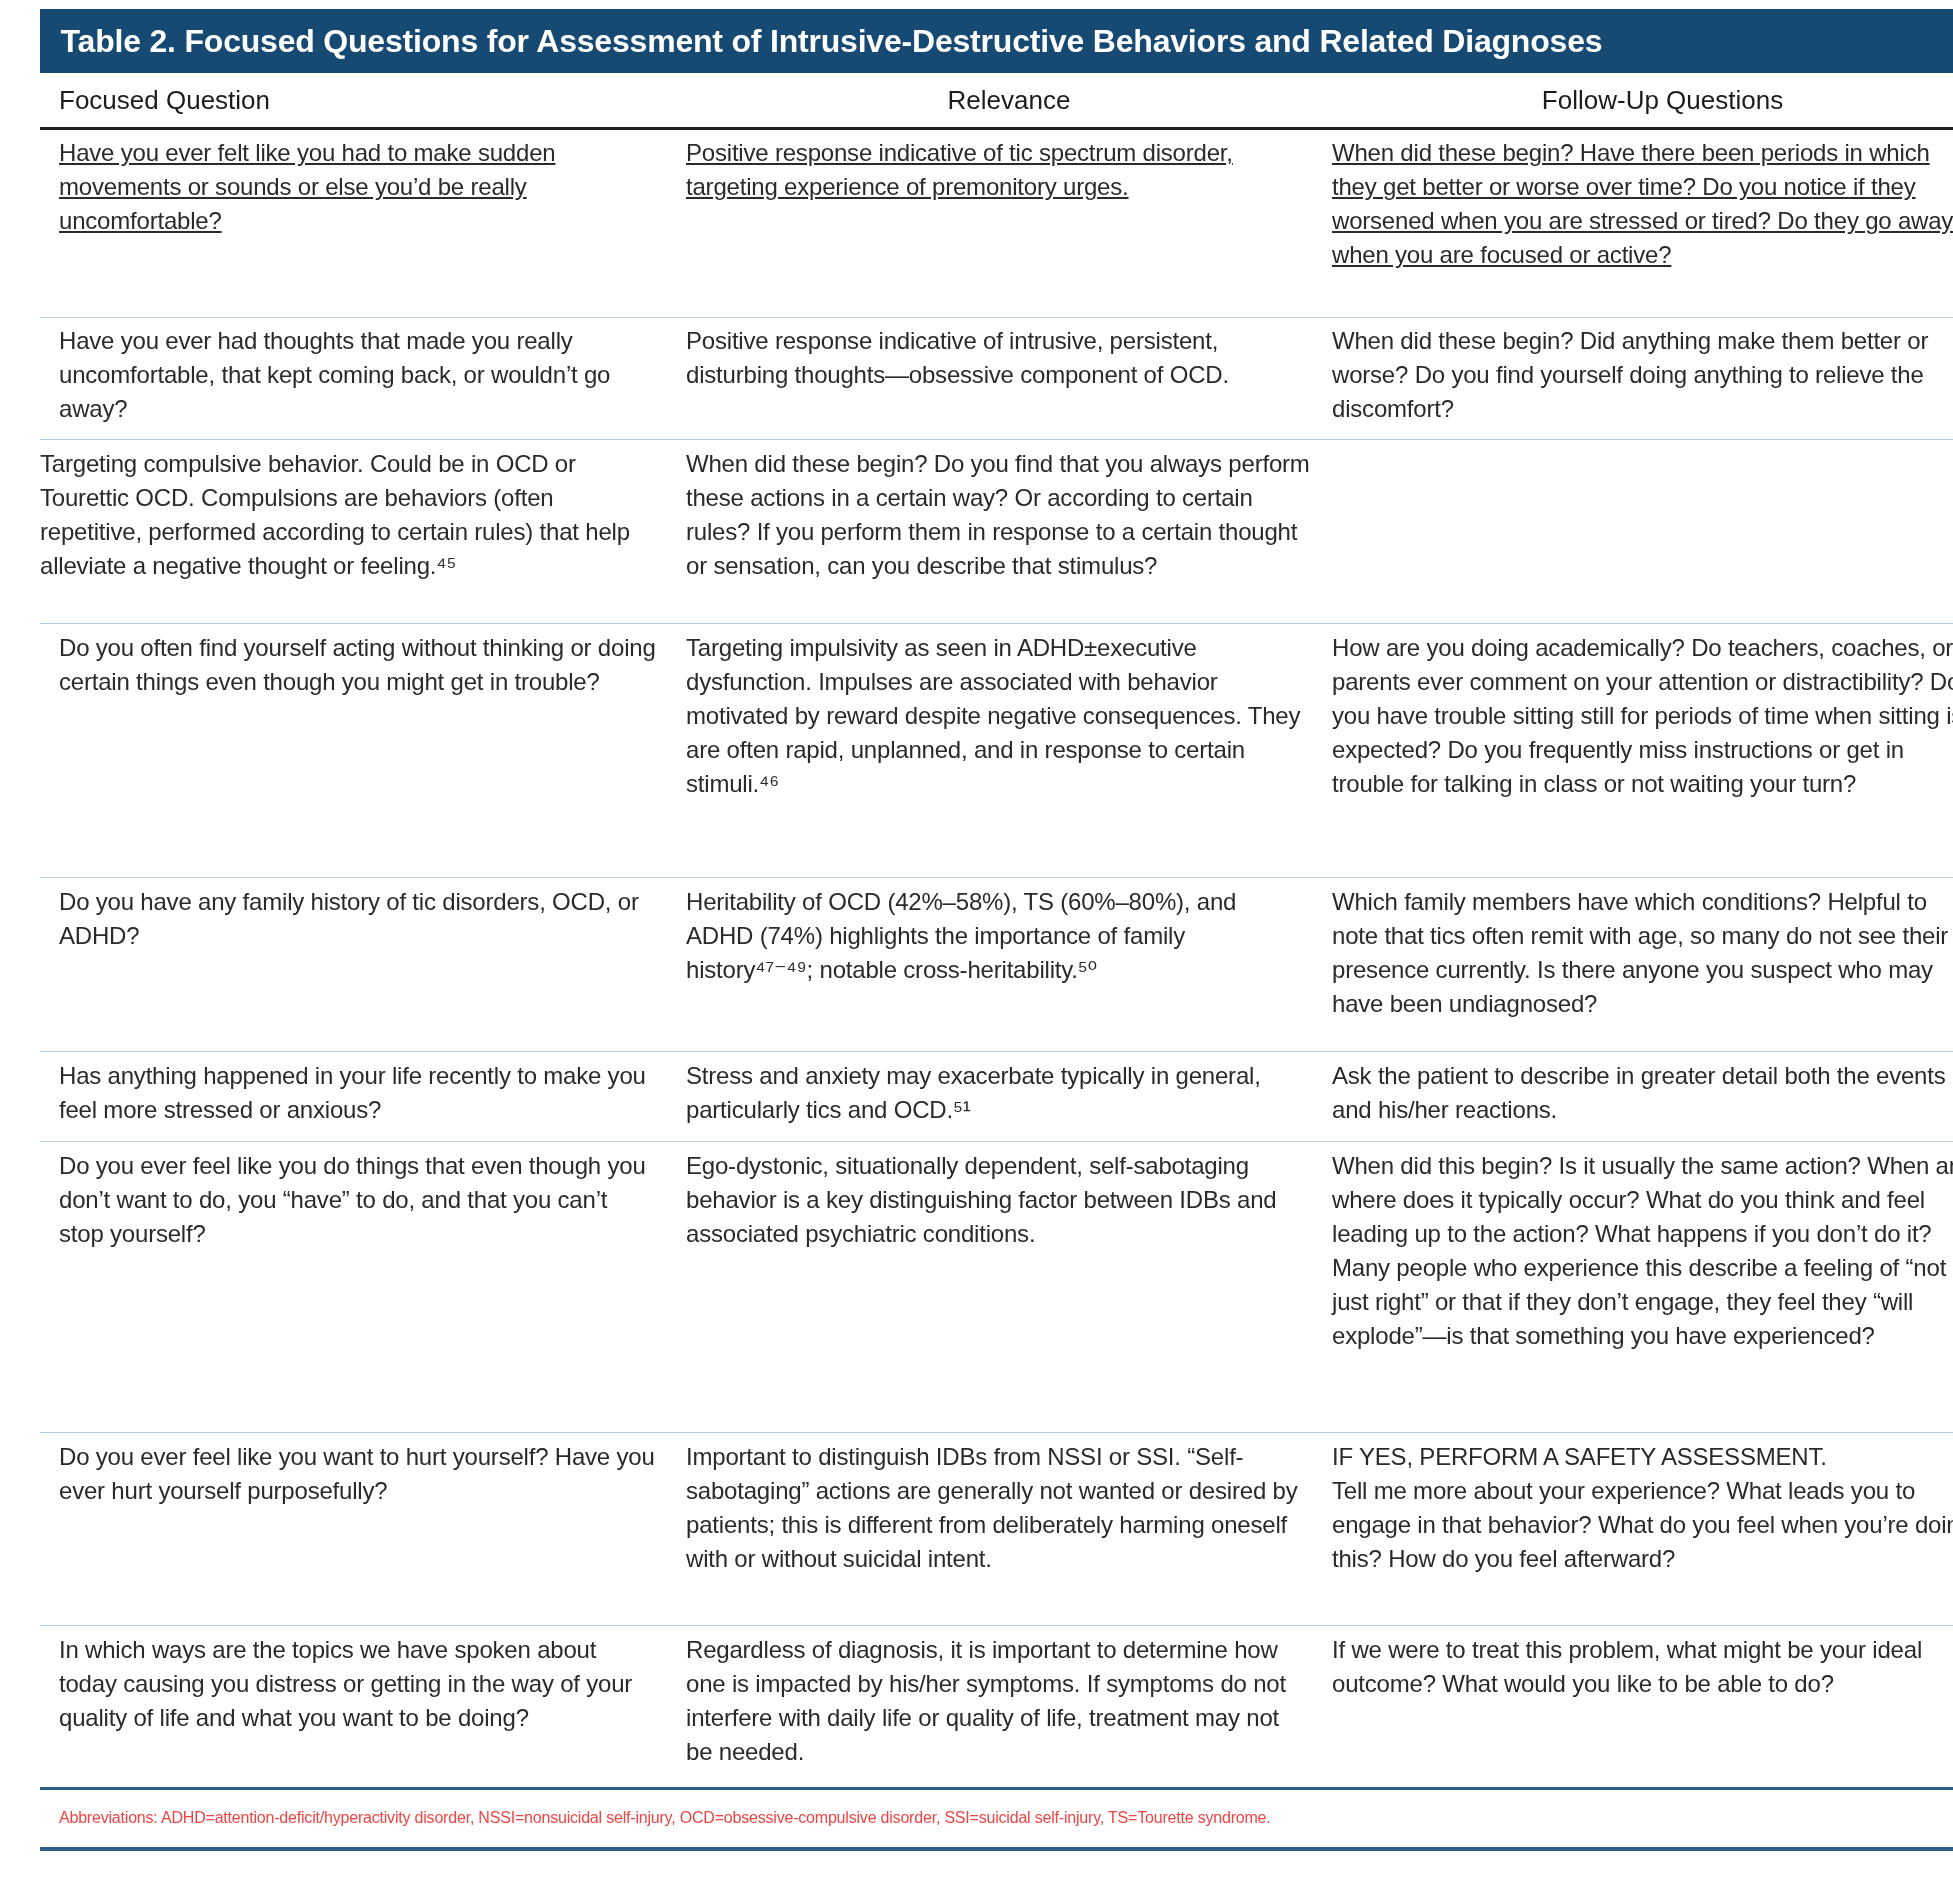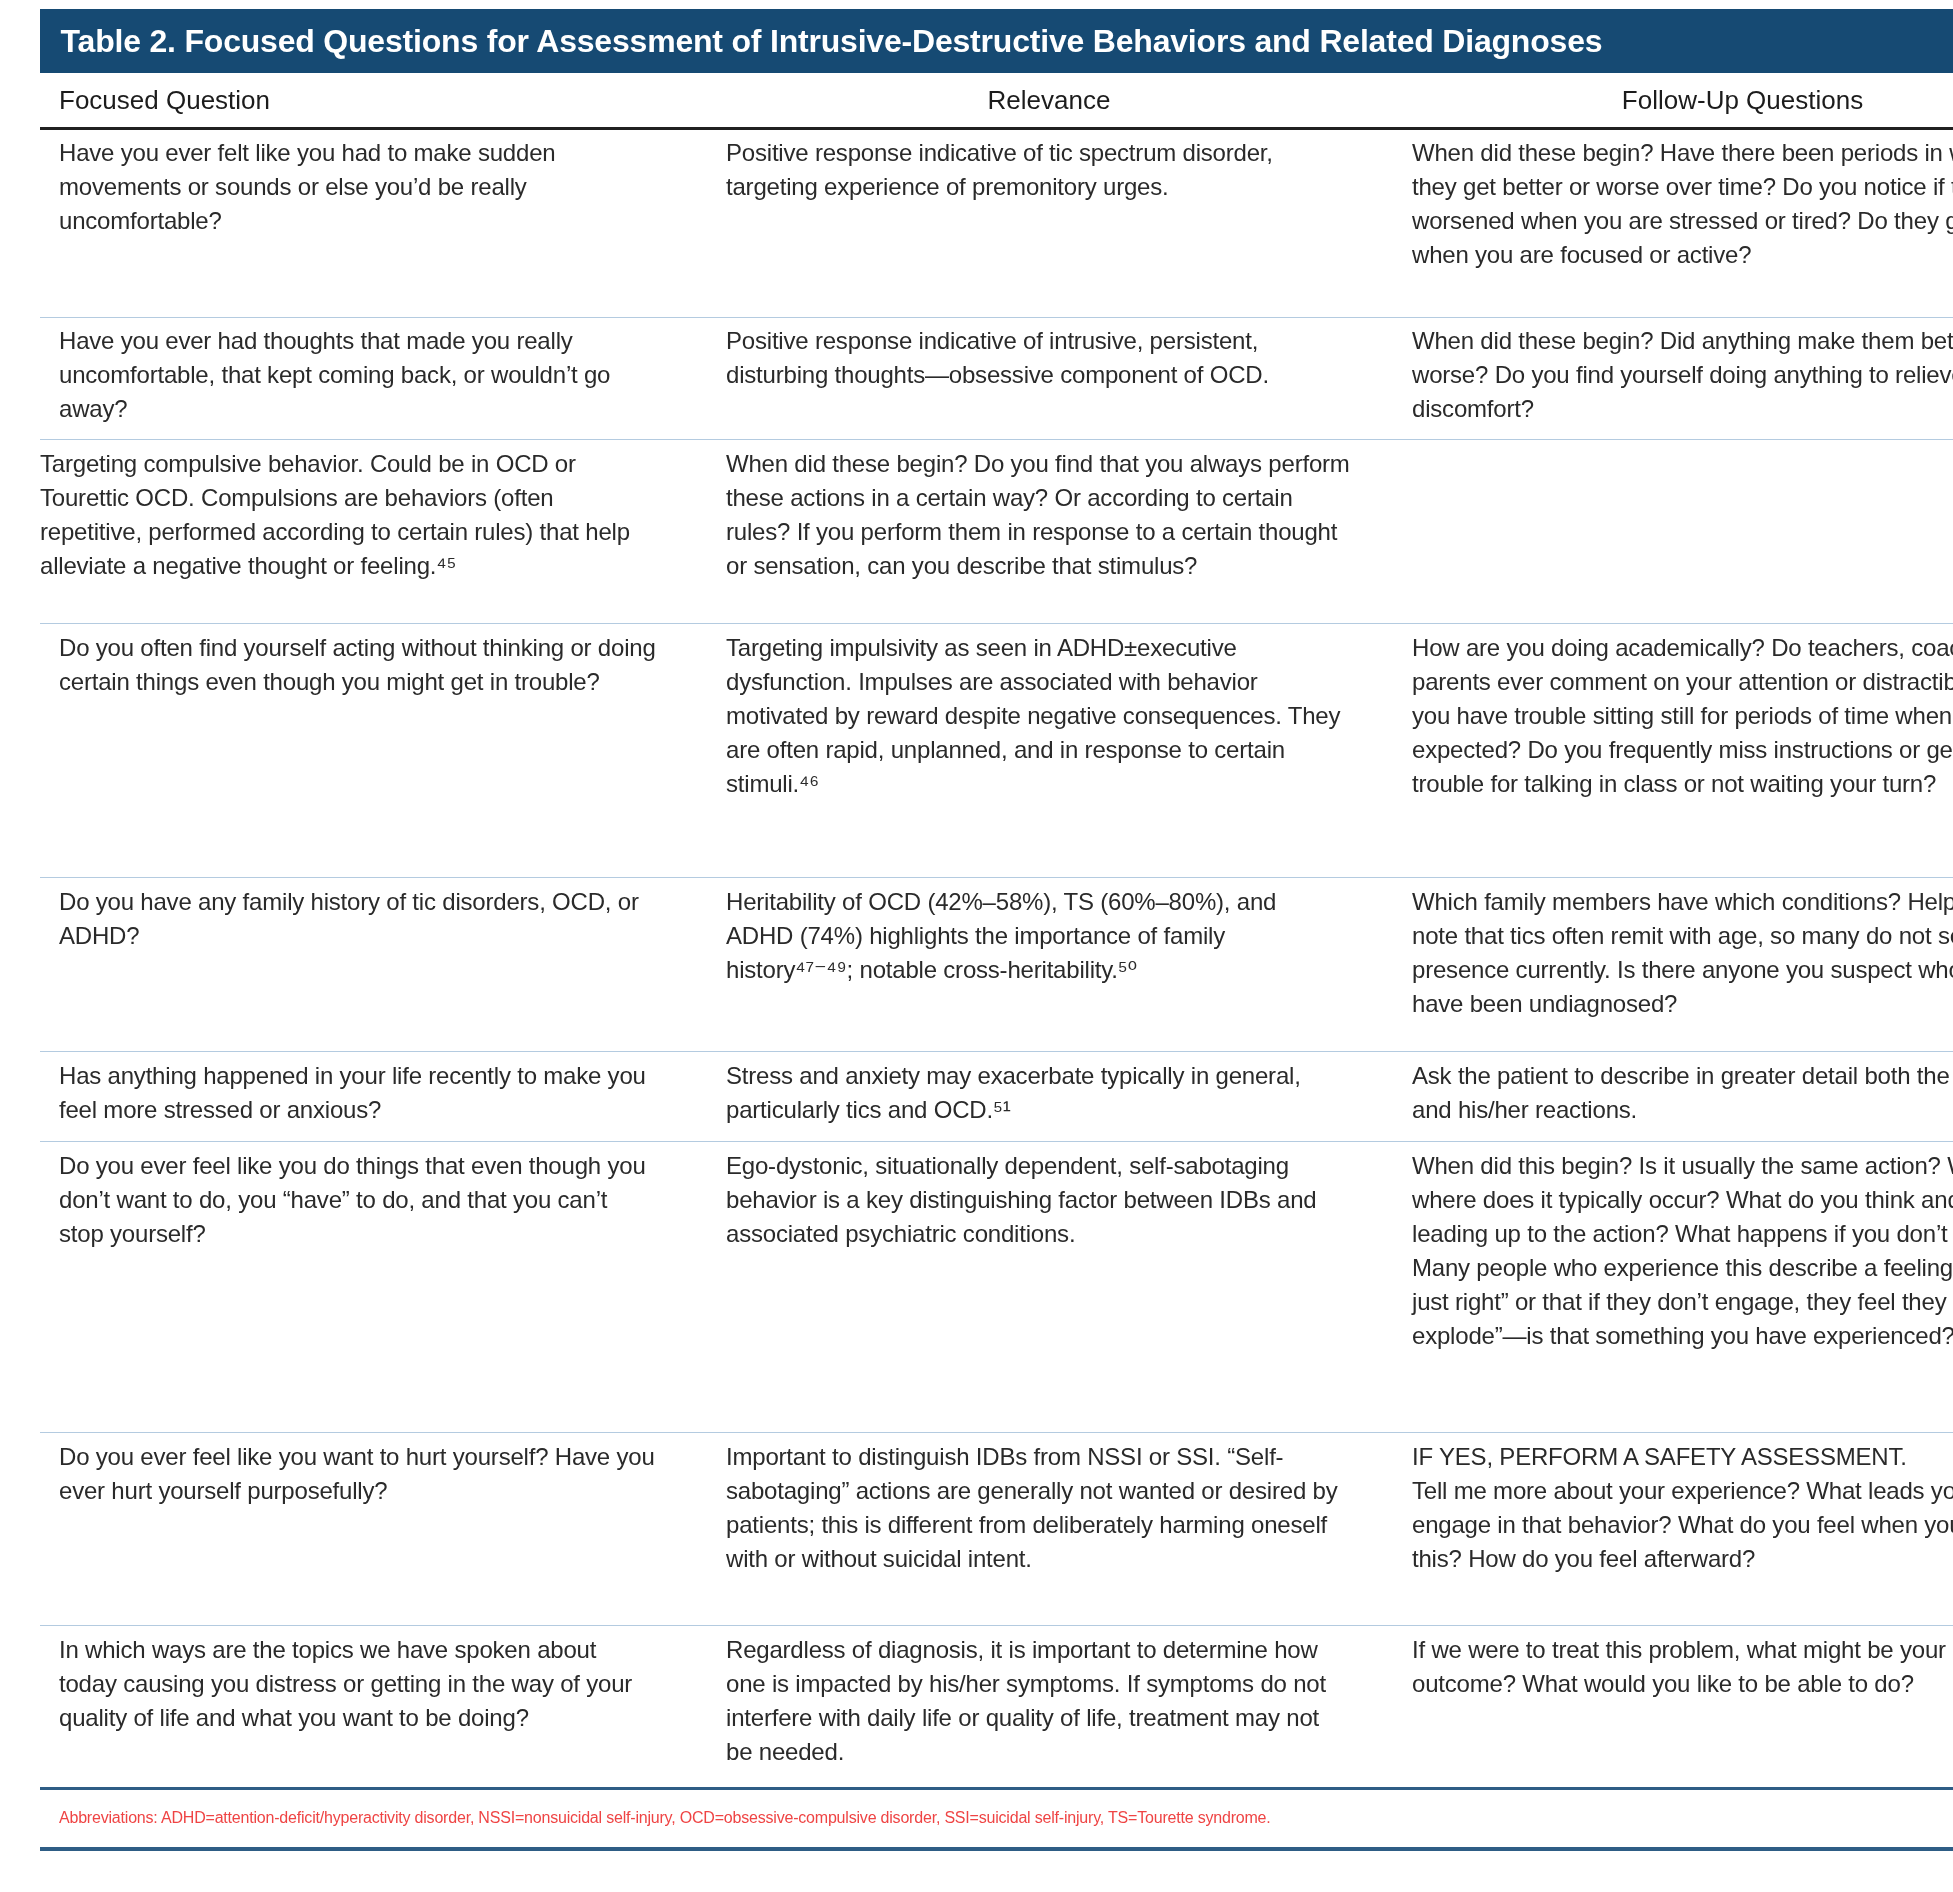--- a/index.html
+++ b/index.html
@@ -17,21 +17,20 @@
     font-weight: bold;
     font-size: 32px;
     line-height: 37px;
     padding: 14px 22.5px 13px 20.6px;
     letter-spacing: -0.2px;
   }
 
   .grid3 {
     display: grid;
     grid-template-columns: 646px 646px 661px;
-    gap: 40px;
   }
 
   .header-row {
     font-size: 26px;
     padding: 12px 0 10.3px 0;
     border-bottom: 3.7px solid #202020;
     align-items: end;
   }
   .header-row .hc { color: #1c1c1c; }
   .hc.h1 { padding-left: 19px; text-align: left; }
@@ -46,21 +45,21 @@
   .rows .row:last-child { border-bottom: 3.7px solid #2e5d85; }
 
   .cell {
     padding: 6.6px 28px 13px 0;
     white-space: pre-line;
     letter-spacing: -0.2px;
   }
   .cell.q { padding-left: 19px; }
   .cell.f { padding-right: 17px; }
 
-  .r1 { min-height: 187px; } .r2 { min-height: 112px; } .r3 { min-height: 183px; }
+  .r1 { min-height: 187px; text-decoration: underline; } .r2 { min-height: 112px; } .r3 { min-height: 183px; }
   .r4 { min-height: 253px; } .r5 { min-height: 173px; } .r6 { min-height: 89px; }
   .r7 { min-height: 290px; } .r8 { min-height: 192px; } .r9 { min-height: 161px; }
 
   .footnote {
     font-size: 16px;
     line-height: 34px;
     padding: 10.3px 22.5px 12px 47px;
     text-indent: -28px;
     border-bottom: 4.7px solid #2e5d85;
     letter-spacing: -0.2px;

